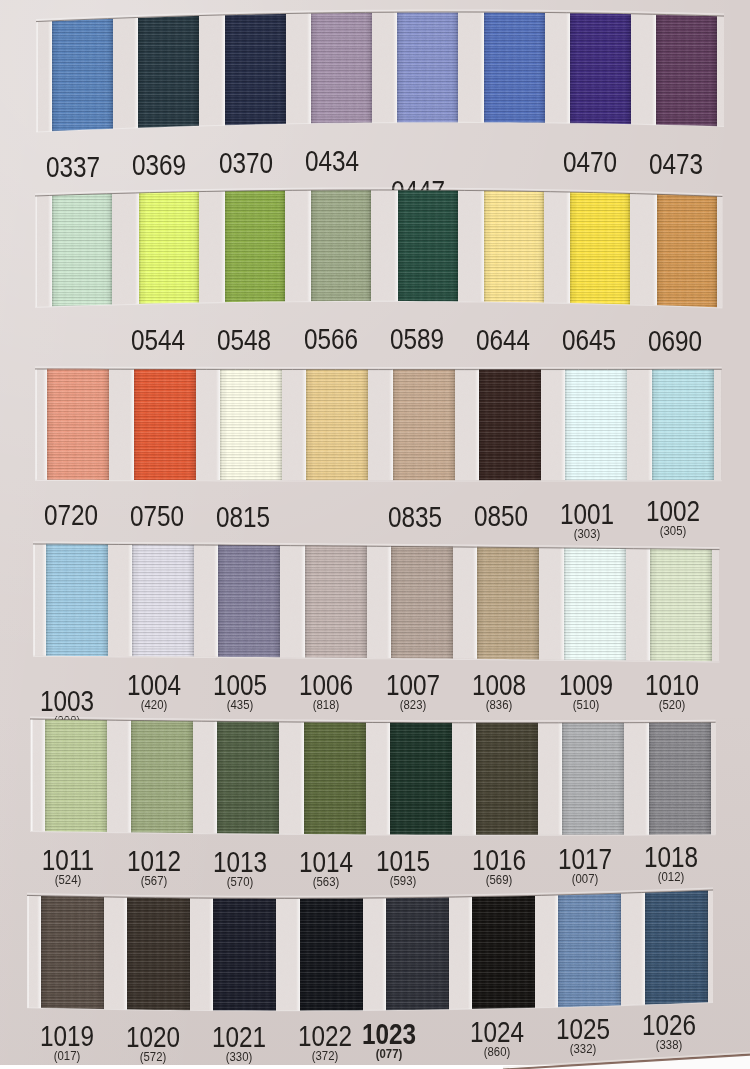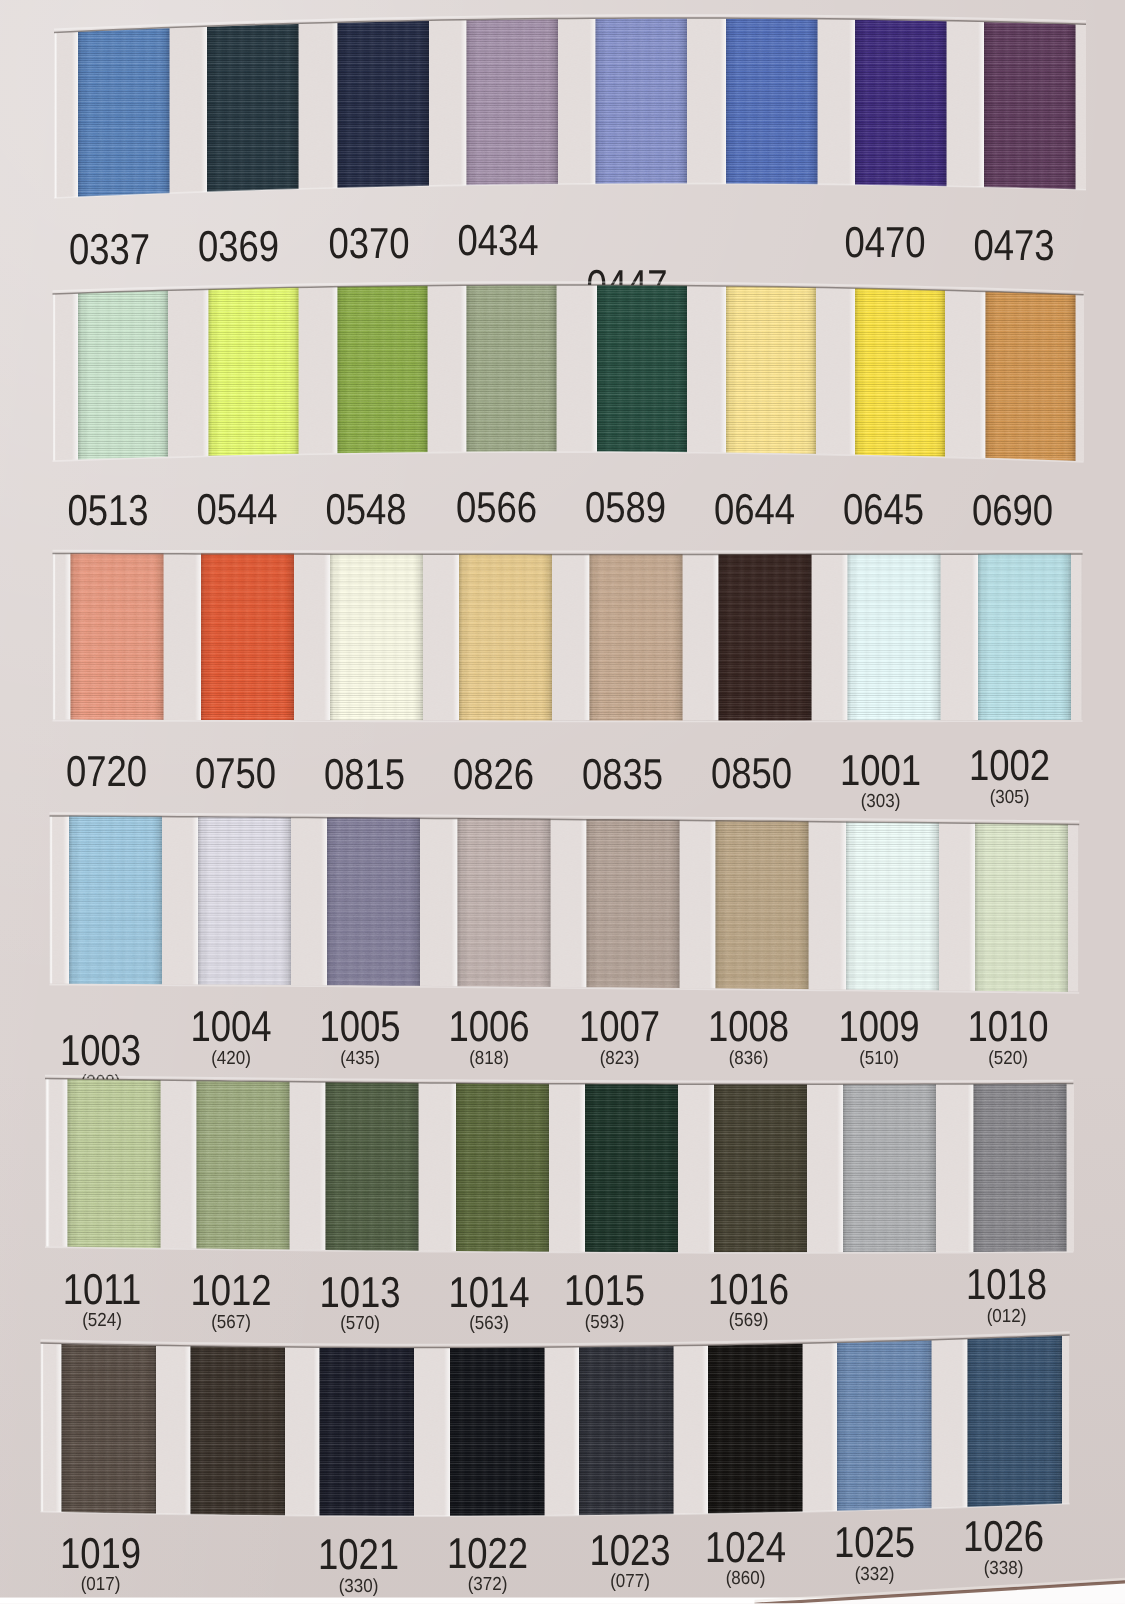--- a/index.html
+++ b/index.html
@@ -159,23 +159,20 @@
         <div class="ribbon" style="left: 535px; width: 60px; --c: #f5da48; background: rgb(255, 229, 65);"></div>
         <div class="gleam" style="left: 617.3px;"></div>
         <div class="ribbon" style="left: 621.3px; width: 60px; --c: #ca9355; background: rgb(211, 146, 79);"></div>
         <div class="weave"></div>
       </div>
       <svg class="edges" width="699.4000000000001" height="129.5" style="left: 89.3px; top: 244px;">
         <path d="M6.00 12.00L20.32 11.50L34.64 11.02L48.96 10.57L63.28 10.13L77.60 9.72L91.93 9.33L106.25 8.96L120.57 8.61L134.89 8.29L149.21 7.98L163.53 7.70L177.85 7.44L192.17 7.20L206.49 6.98L220.81 6.79L235.13 6.61L249.45 6.46L263.78 6.33L278.10 6.22L292.42 6.13L306.74 6.07L321.06 6.02L335.38 6.00L349.70 6.00L364.02 6.02L378.34 6.06L392.66 6.13L406.98 6.22L421.30 6.32L435.63 6.45L449.95 6.60L464.27 6.78L478.59 6.97L492.91 7.19L507.23 7.43L521.55 7.69L535.87 7.97L550.19 8.27L564.51 8.60L578.83 8.94L593.15 9.31L607.48 9.70L621.80 10.12L636.12 10.55L650.44 11.00L664.76 11.48L679.08 11.98L693.40 12.50" class="lineTop"></path>
         <path d="M6.00 10.10L20.32 9.60L34.64 9.12L48.96 8.67L63.28 8.23L77.60 7.82L91.93 7.43L106.25 7.06L120.57 6.71L134.89 6.39L149.21 6.08L163.53 5.80L177.85 5.54L192.17 5.30L206.49 5.08L220.81 4.89L235.13 4.71L249.45 4.56L263.78 4.43L278.10 4.32L292.42 4.23L306.74 4.17L321.06 4.12L335.38 4.10L349.70 4.10L364.02 4.12L378.34 4.16L392.66 4.23L406.98 4.32L421.30 4.42L435.63 4.55L449.95 4.70L464.27 4.88L478.59 5.07L492.91 5.29L507.23 5.53L521.55 5.79L535.87 6.07L550.19 6.37L564.51 6.70L578.83 7.04L593.15 7.41L607.48 7.80L621.80 8.22L636.12 8.65L650.44 9.10L664.76 9.58L679.08 10.08L693.40 10.60" class="lineHi"></path>
         <path d="M6.00 123.40L20.32 122.90L34.64 122.42L48.96 121.97L63.28 121.53L77.60 121.12L91.93 120.73L106.25 120.36L120.57 120.01L134.89 119.69L149.21 119.38L163.53 119.10L177.85 118.84L192.17 118.60L206.49 118.38L220.81 118.19L235.13 118.01L249.45 117.86L263.78 117.73L278.10 117.62L292.42 117.53L306.74 117.47L321.06 117.42L335.38 117.40L349.70 117.40L364.02 117.42L378.34 117.46L392.66 117.53L406.98 117.62L421.30 117.72L435.63 117.85L449.95 118.00L464.27 118.18L478.59 118.37L492.91 118.59L507.23 118.83L521.55 119.09L535.87 119.37L550.19 119.67L564.51 120.00L578.83 120.34L593.15 120.71L607.48 121.10L621.80 121.52L636.12 121.95L650.44 122.40L664.76 122.88L679.08 123.38L693.40 123.90" class="lineBot"></path>
       </svg>
-      <div class="label" style="left: 72.1px; top: 387.1px; width: 120px;">
-        <span class="code">0513</span>
-      </div>
       <div class="label" style="left: 158.27px; top: 386.159px; width: 120px;">
         <span class="code">0544</span>
       </div>
       <div class="label" style="left: 244.44px; top: 385.537px; width: 120px;">
         <span class="code">0548</span>
       </div>
       <div class="label" style="left: 330.61px; top: 385.233px; width: 120px;">
         <span class="code">0566</span>
       </div>
       <div class="label" style="left: 416.78px; top: 385.247px; width: 120px;">
@@ -218,23 +215,20 @@
       </svg>
       <div class="label" style="left: 71.4px; top: 561.1px; width: 120px;">
         <span class="code">0720</span>
       </div>
       <div class="label" style="left: 157.4px; top: 562.408px; width: 120px;">
         <span class="code">0750</span>
       </div>
       <div class="label" style="left: 243.4px; top: 563.104px; width: 120px;">
         <span class="code">0815</span>
       </div>
-      <div class="label" style="left: 329.4px; top: 563.188px; width: 120px;">
-        <span class="code">0826</span>
-      </div>
       <div class="label" style="left: 415.4px; top: 562.659px; width: 120px;">
         <span class="code">0835</span>
       </div>
       <div class="label" style="left: 501.4px; top: 561.518px; width: 120px;">
         <span class="code">0850</span>
       </div>
       <div class="label" style="left: 587.4px; top: 559.765px; width: 120px;">
         <span class="code">1001</span>
         <span class="sub">(303)</span>
       </div>
@@ -343,20 +337,24 @@
         <span class="sub">(563)</span>
       </div>
       <div class="label" style="left: 403px; top: 907.437px; width: 120px;">
         <span class="code">1015</span>
         <span class="sub">(593)</span>
       </div>
       <div class="label" style="left: 498.55px; top: 906.488px; width: 120px;">
         <span class="code">1016</span>
         <span class="sub">(569)</span>
       </div>
+      <div class="label" style="left: 584.68px; top: 904.976px; width: 120px;">
+        <span class="code">1017</span>
+        <span class="sub">(007)</span>
+      </div>
       <div class="label" style="left: 670.81px; top: 902.9px; width: 120px;">
         <span class="code">1018</span>
         <span class="sub">(012)</span>
       </div>
       <div class="slot" style="left: 86.9px; top: 950.3px; width: 686.1px; height: 120.344px; clip-path: polygon(0% 5.4px, 2.083% 5.72px, 4.167% 6.02px, 6.25% 6.3px, 8.333% 6.57px, 10.417% 6.82px, 12.5% 7.04px, 14.583% 7.25px, 16.667% 7.44px, 18.75% 7.62px, 20.833% 7.77px, 22.917% 7.91px, 25% 8.03px, 27.083% 8.12px, 29.167% 8.2px, 31.25% 8.27px, 33.333% 8.31px, 35.417% 8.34px, 37.5% 8.34px, 39.583% 8.33px, 41.667% 8.3px, 43.75% 8.25px, 45.833% 8.19px, 47.917% 8.1px, 50% 8px, 52.083% 7.88px, 54.167% 7.74px, 56.25% 7.58px, 58.333% 7.4px, 60.417% 7.21px, 62.5% 6.99px, 64.583% 6.76px, 66.667% 6.51px, 68.75% 6.24px, 70.833% 5.95px, 72.917% 5.65px, 75% 5.33px, 77.083% 4.98px, 79.167% 4.62px, 81.25% 4.24px, 83.333% 3.84px, 85.417% 3.43px, 87.5% 2.99px, 89.583% 2.54px, 91.667% 2.07px, 93.75% 1.58px, 95.833% 1.07px, 97.917% 0.54px, 100% 0px, 100% 112px, 97.917% 112.54px, 95.833% 113.07px, 93.75% 113.58px, 91.667% 114.07px, 89.583% 114.54px, 87.5% 114.99px, 85.417% 115.43px, 83.333% 115.84px, 81.25% 116.24px, 79.167% 116.62px, 77.083% 116.98px, 75% 117.33px, 72.917% 117.65px, 70.833% 117.95px, 68.75% 118.24px, 66.667% 118.51px, 64.583% 118.76px, 62.5% 118.99px, 60.417% 119.21px, 58.333% 119.4px, 56.25% 119.58px, 54.167% 119.74px, 52.083% 119.88px, 50% 120px, 47.917% 120.1px, 45.833% 120.19px, 43.75% 120.25px, 41.667% 120.3px, 39.583% 120.33px, 37.5% 120.34px, 35.417% 120.34px, 33.333% 120.31px, 31.25% 120.27px, 29.167% 120.2px, 27.083% 120.12px, 25% 120.03px, 22.917% 119.91px, 20.833% 119.77px, 18.75% 119.62px, 16.667% 119.44px, 14.583% 119.25px, 12.5% 119.04px, 10.417% 118.82px, 8.333% 118.57px, 6.25% 118.3px, 4.167% 118.02px, 2.083% 117.72px, 0% 117.4px);">
         <div class="slotbg"></div>
         <div class="cutL" style="left: 0px;"></div>
         <div class="gleam" style="left: 9.8px;"></div>
         <div class="ribbon" style="left: 13.8px; width: 63px; --c: #5b5049; background: rgb(85, 74, 66);"></div>
         <div class="gleam" style="left: 96.1px;"></div>
@@ -377,29 +375,33 @@
       </div>
       <svg class="edges" width="698.1" height="132.3437500000001" style="left: 80.9px; top: 944.3px;">
         <path d="M6.00 11.40L20.29 11.72L34.59 12.02L48.88 12.30L63.18 12.57L77.47 12.82L91.76 13.04L106.06 13.25L120.35 13.44L134.64 13.62L148.94 13.77L163.23 13.91L177.53 14.03L191.82 14.12L206.11 14.20L220.41 14.27L234.70 14.31L248.99 14.34L263.29 14.34L277.58 14.33L291.88 14.30L306.17 14.25L320.46 14.19L334.76 14.10L349.05 14.00L363.34 13.88L377.64 13.74L391.93 13.58L406.22 13.40L420.52 13.21L434.81 12.99L449.11 12.76L463.40 12.51L477.69 12.24L491.99 11.95L506.28 11.65L520.58 11.33L534.87 10.98L549.16 10.62L563.46 10.24L577.75 9.84L592.04 9.43L606.34 8.99L620.63 8.54L634.93 8.07L649.22 7.58L663.51 7.07L677.81 6.54L692.10 6.00" class="lineTop"></path>
         <path d="M6.00 9.50L20.29 9.82L34.59 10.12L48.88 10.40L63.18 10.67L77.47 10.92L91.76 11.14L106.06 11.35L120.35 11.54L134.64 11.72L148.94 11.87L163.23 12.01L177.53 12.13L191.82 12.22L206.11 12.30L220.41 12.37L234.70 12.41L248.99 12.44L263.29 12.44L277.58 12.43L291.88 12.40L306.17 12.35L320.46 12.29L334.76 12.20L349.05 12.10L363.34 11.98L377.64 11.84L391.93 11.68L406.22 11.50L420.52 11.31L434.81 11.09L449.11 10.86L463.40 10.61L477.69 10.34L491.99 10.05L506.28 9.75L520.58 9.43L534.87 9.08L549.16 8.72L563.46 8.34L577.75 7.94L592.04 7.53L606.34 7.09L620.63 6.64L634.93 6.17L649.22 5.68L663.51 5.17L677.81 4.64L692.10 4.10" class="lineHi"></path>
         <path d="M6.00 123.80L20.29 124.12L34.59 124.42L48.88 124.70L63.18 124.97L77.47 125.22L91.76 125.44L106.06 125.65L120.35 125.84L134.64 126.02L148.94 126.17L163.23 126.31L177.53 126.43L191.82 126.52L206.11 126.60L220.41 126.67L234.70 126.71L248.99 126.74L263.29 126.74L277.58 126.73L291.88 126.70L306.17 126.65L320.46 126.59L334.76 126.50L349.05 126.40L363.34 126.28L377.64 126.14L391.93 125.98L406.22 125.80L420.52 125.61L434.81 125.39L449.11 125.16L463.40 124.91L477.69 124.64L491.99 124.35L506.28 124.05L520.58 123.73L534.87 123.38L549.16 123.02L563.46 122.64L577.75 122.24L592.04 121.83L606.34 121.39L620.63 120.94L634.93 120.47L649.22 119.98L663.51 119.47L677.81 118.94L692.10 118.40" class="lineBot"></path>
       </svg>
       <div class="label" style="left: 66.5px; top: 1081.7px; width: 120px;">
         <span class="code">1019</span>
         <span class="sub">(017)</span>
       </div>
+      <div class="label" style="left: 152.5px; top: 1082.52px; width: 120px;">
+        <span class="code">1020</span>
+        <span class="sub">(572)</span>
+      </div>
       <div class="label" style="left: 238.5px; top: 1082.54px; width: 120px;">
         <span class="code">1021</span>
         <span class="sub">(330)</span>
       </div>
       <div class="label" style="left: 324.5px; top: 1081.78px; width: 120px;">
         <span class="code">1022</span>
         <span class="sub">(372)</span>
       </div>
-      <div class="label" style="left: 420px; top: 1080.22px; width: 120px;">
+      <div class="label" style="left: 389px; top: 1080.22px; width: 120px; font-weight: bold;">
         <span class="code">1023</span>
         <span class="sub">(077)</span>
       </div>
       <div class="label" style="left: 496.5px; top: 1077.87px; width: 120px;">
         <span class="code">1024</span>
         <span class="sub">(860)</span>
       </div>
       <div class="label" style="left: 582.5px; top: 1074.73px; width: 120px;">
         <span class="code">1025</span>
         <span class="sub">(332)</span>

